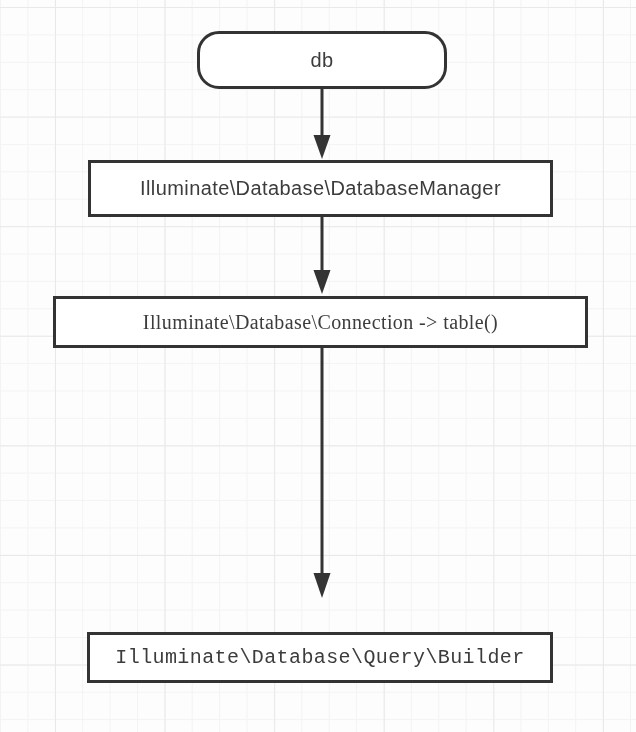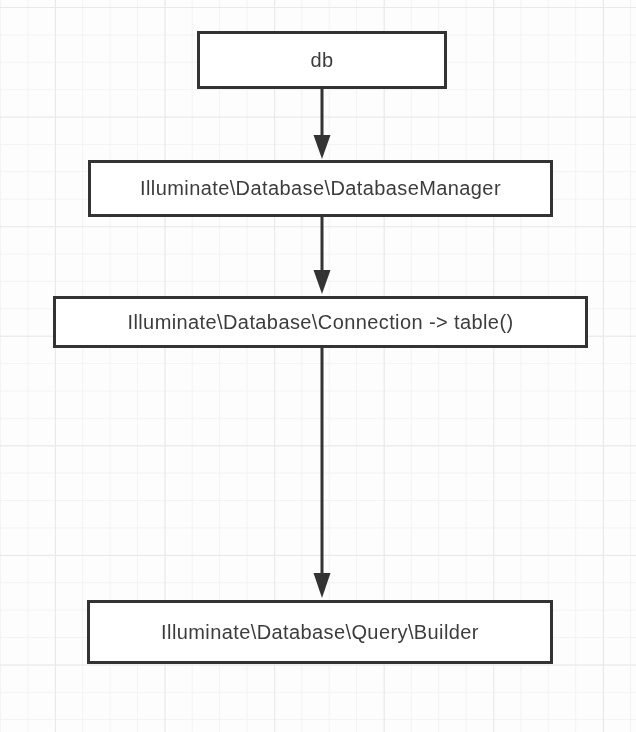--- a/index.html
+++ b/index.html
@@ -29,24 +29,24 @@
     background: #ffffff;
     display: flex;
     align-items: center;
     justify-content: center;
     font-size: 20px;
     letter-spacing: 0.4px;
     color: #3c3c3c;
     white-space: nowrap;
     text-align: center;
   }
-  #node-db              { left: 197px; top: 31px;  width: 250px; height: 58px; }
+  #node-db              { left: 197px; top: 31px;  width: 250px; height: 58px; border-radius: 22px; }
   #node-database-manager{ left: 88px;  top: 160px; width: 465px; height: 57px; }
-  #node-connection-table{ left: 53px;  top: 296px; width: 535px; height: 52px; }
-  #node-query-builder   { left: 87px;  top: 600px; width: 466px; height: 64px; }
+  #node-connection-table{ left: 53px;  top: 296px; width: 535px; height: 52px; font-family: Liberation Serif, serif; }
+  #node-query-builder   { left: 87px;  top: 632px; width: 466px; height: 51px; font-family: Liberation Mono, monospace; }
   .edges-layer {
     position: absolute;
     left: 0; top: 0;
     width: 636px;
     height: 732px;
     pointer-events: none;
   }
   .watermark {
     position: absolute;
     right: 16px;

